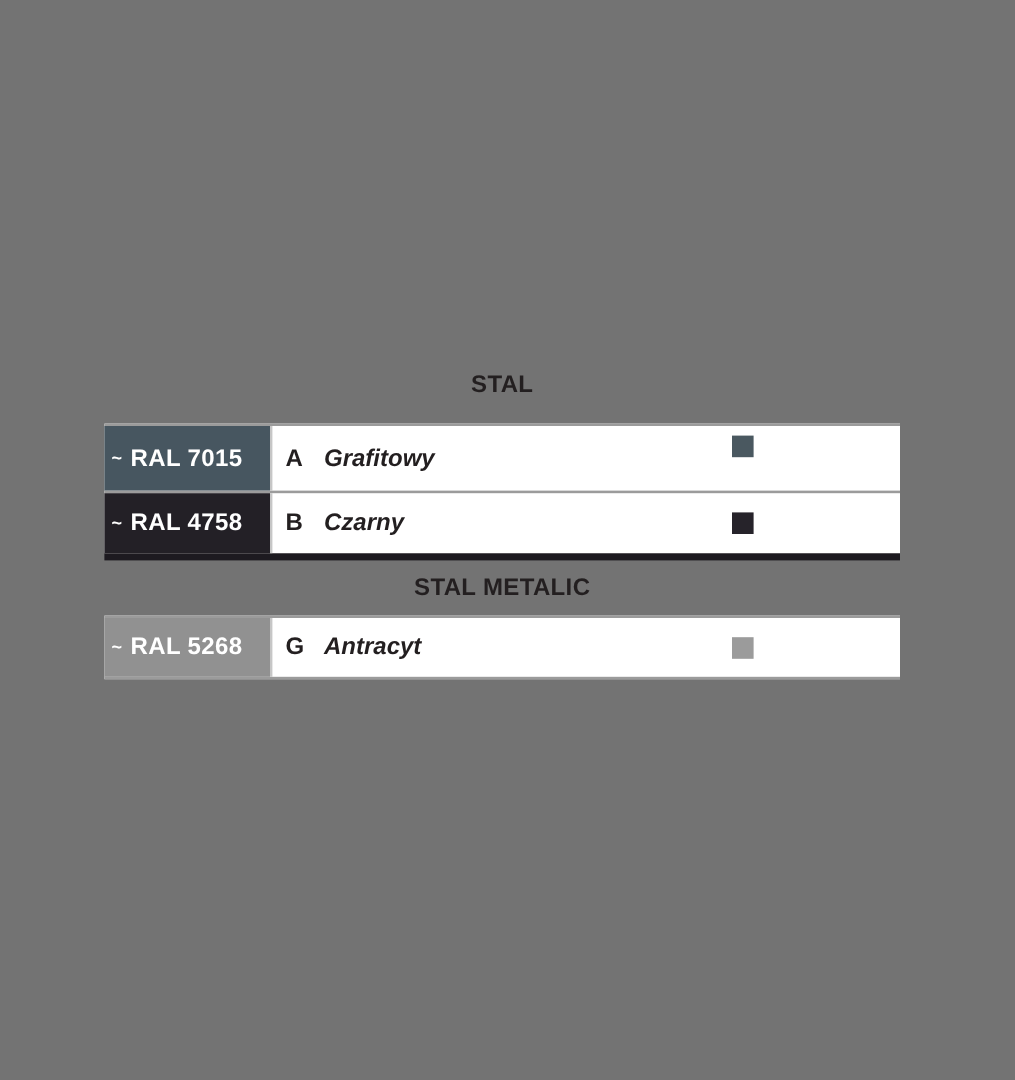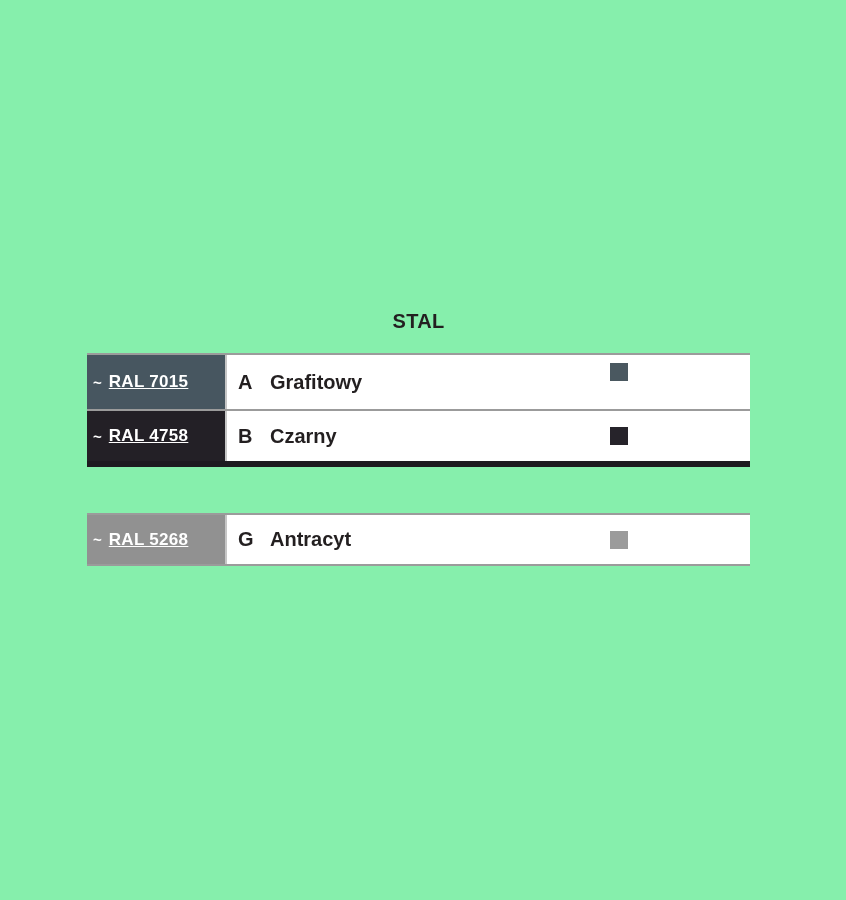--- a/index.html
+++ b/index.html
@@ -1,21 +1,21 @@
 <!DOCTYPE html>
 <html><head>
 <meta charset="utf-8">
 <style>
   html, body { margin: 0; padding: 0; background: #ffffff; }
   body { font-family: "Liberation Sans", sans-serif; }
   .canvas {
     position: relative;
     width: 846px;
     height: 900px;
-    background: #86efac;
+    background: #737373;
     overflow: hidden;
   }
   .heading {
     position: absolute;
     left: 87px;
     width: 663px;
     text-align: center;
     font-weight: bold;
     font-size: 20px;
     color: #231f20;
@@ -52,44 +52,44 @@
     box-sizing: border-box;
     padding-left: 6px;
   }
   .tilde {
     font-size: 15px;
     font-weight: bold;
     margin-right: 7px;
     line-height: 1;
   }
   .ral {
-    font-size: 17px;
+    font-size: 20px;
     font-weight: bold;
     letter-spacing: 0.3px;
-    text-decoration: underline;
   }
   .content {
     flex: 1;
     display: flex;
     align-items: center;
     border-left: 2px solid #c6c6c6;
     padding-left: 11px;
     box-sizing: border-box;
   }
   .code {
     font-size: 20px;
     font-weight: bold;
     color: #231f20;
     width: 32px;
     flex: none;
   }
   .cname {
     font-size: 20px;
     font-weight: bold;
     color: #231f20;
+    font-style: italic;
   }
   .swatch {
     position: absolute;
     left: 523px;
     width: 18px;
     height: 18px;
   }
   .row1 .swatch { top: 8px; }
   .row2 .swatch { top: 16px; }
   .row3 .swatch { top: 16px; }
@@ -129,20 +129,21 @@
       <div class="content">
         <span class="code">B</span>
         <span class="cname">Czarny</span>
       </div>
       <div class="swatch" style="background-color: rgb(38, 35, 42);"></div>
     </div>
 
     <div class="thick-line"></div>
   </div>
 
+  <div class="heading h-metalic">STAL METALIC</div>
 
   <div class="color-table t2">
 
     <div class="row row3">
       <div class="label" style="background-color: rgb(145, 145, 145);">
         <span class="tilde">~</span>
         <span class="ral">RAL 5268</span>
       </div>
       <div class="content">
         <span class="code">G</span>

